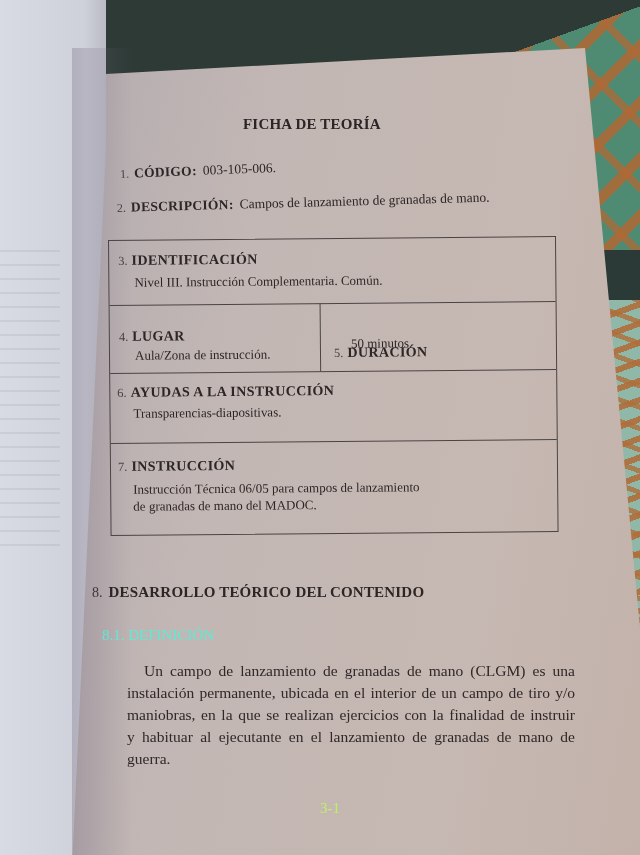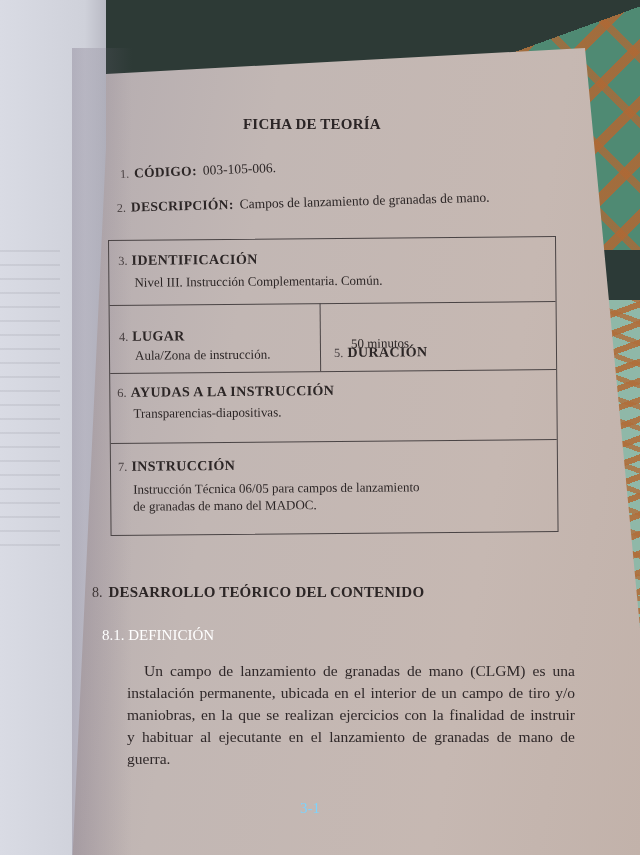--- a/index.html
+++ b/index.html
@@ -142,40 +142,40 @@
       font-size: 15px;
       white-space: nowrap;
     }
     .section-heading .num { font-size: 14px; margin-right: 6px; color: #3e3636; }
     .section-heading .label { font-weight: bold; letter-spacing: 0.2px; }
     .subsection-heading {
       position: absolute;
       left: 102px; top: 627px;
       font-size: 15px;
       white-space: nowrap;
-      color: #ffffff;
+      color: #5eead4;
     }
     .paragraph {
       position: absolute;
       left: 99px; top: 660px;
       width: 448px;
       font-size: 15.5px;
       line-height: 22px;
       text-align: justify;
       color: #2f2829;
       margin-left: 28px;
     }
     .paragraph .line { display: block; white-space: nowrap; text-align-last: justify; }
     .paragraph .line.first { text-indent: 17px; }
     .paragraph .line.last { text-align-last: left; }
     .page-number {
       position: absolute;
-      left: 300px; top: 800px;
-      font-size: 15px;
-      color: #7dd3fc;
+      left: 320px; top: 800px;
+      font-size: 15px;
+      color: #bef264;
     }
   </style>
 </head>
 <body>
 
 <div class="bg"></div>
 <div class="bg-dark-band"></div>
 <div class="bg-lower-pattern"></div>
 <div class="left-page">
   <div class="left-page-ghost"></div>

